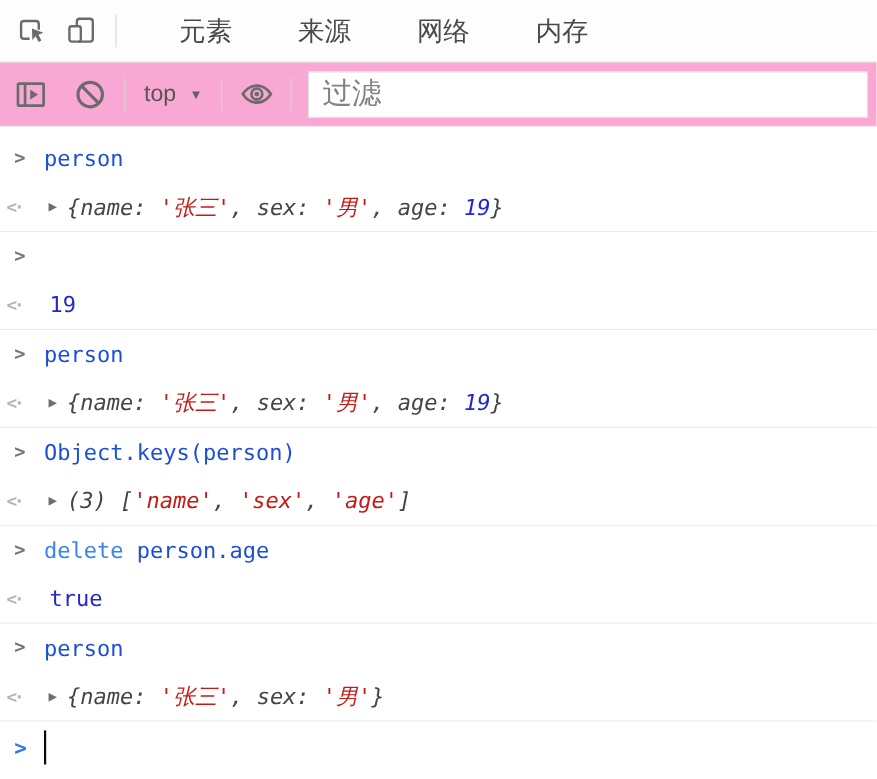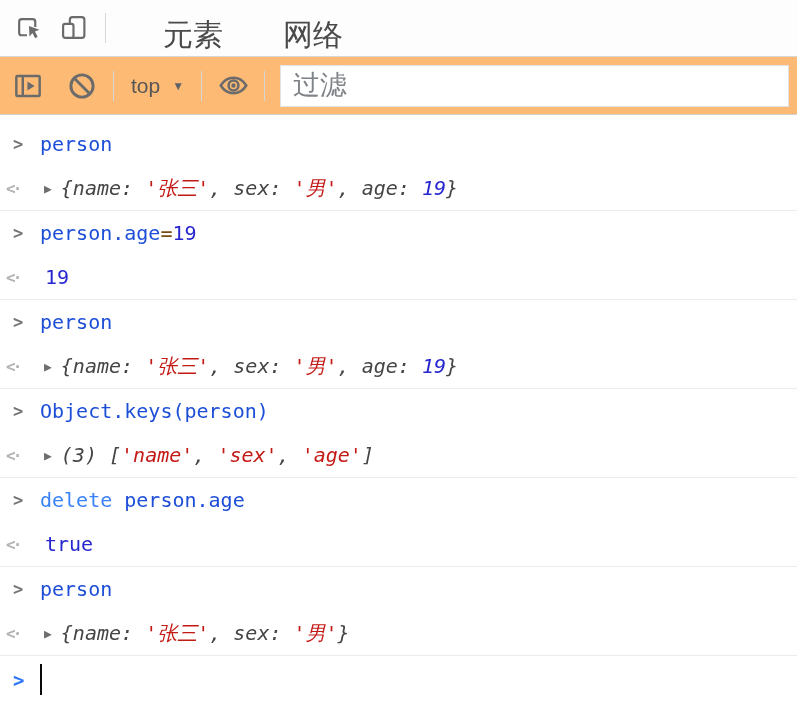--- a/index.html
+++ b/index.html
@@ -15,31 +15,31 @@
     height:57px; display:flex; align-items:center;
     padding-left:10px; border-bottom:1px solid #d6d6d6; background:#fdfdfd;
   }
   .iconbtn {
     width:36px; height:36px; display:flex; align-items:center; justify-content:center;
     flex:none;
   }
   .vdiv { width:1px; height:30px; background:#d6d6d6; margin:0 13px; flex:none; }
   .tabs { display:flex; align-items:stretch; height:100%; margin-left:14px; }
   .tab {
-    font-size:30px; color:#4a4a4a; padding:0 22px; margin:0 8px;
-    display:flex; align-items:flex-end; position:relative; cursor:default;
+    font-size:24px; color:#4a4a4a; padding:0 22px; margin:0 8px;
+    display:flex; align-items:center; position:relative; cursor:default;
   }
   .tab.active { color:#262626; }
   .tab.active::after {
     content:""; position:absolute; left:0; right:0; bottom:-1px; height:4px; background:#1a73e8;
   }
   
   .toolbar2 {
     height:58px; display:flex; align-items:center;
-    padding:0 6px 0 10px; border-bottom:1px solid #cfcfcf; background:#fdba74;
+    padding:0 6px 0 10px; border-bottom:1px solid #cfcfcf; background:#f9a8d4;
   }
   .topsel { display:flex; align-items:center; color:#565656; font-size:21px; padding:0 4px; }
   .caret { font-size:12px; margin-left:12px; color:#5f6368; }
   .filterwrap { flex:1; margin-left:2px; margin-right:2px; }
   .filter {
     width:100%; height:42px; border:1px solid #e2e2e2; background:#ffffff;
     font-size:27px; padding:0 12px; color:#333; outline:none;
     font-family:"Liberation Sans", sans-serif;
   }
   .filter::placeholder { color:#7f8388; }
@@ -86,21 +86,27 @@
       <rect x="9.5" y="3" width="14" height="20" rx="2.5" fill="none" stroke="#6b6b6b" stroke-width="2.1"></rect>
       <rect x="3" y="9.5" width="10" height="13.5" rx="2" fill="#fdfdfd" stroke="#6b6b6b" stroke-width="2.1"></rect>
     </svg>
   </div>
   <div class="vdiv"></div>
   <div class="tabs">
     <div class="tab">
         <span>元素</span>
       </div>
     <div class="tab">
+        <span>来源</span>
+      </div>
+    <div class="tab">
         <span>网络</span>
+      </div>
+    <div class="tab">
+        <span>内存</span>
       </div>
   </div>
 </div>
 
 <div class="toolbar2">
   <div class="iconbtn">
     <svg width="30" height="30" viewBox="0 0 27 27">
       <rect x="3" y="4.5" width="21" height="18" rx="1" fill="none" stroke="#6b6b6b" stroke-width="2.2"></rect>
       <line x1="8.8" y1="4.5" x2="8.8" y2="22.5" stroke="#6b6b6b" stroke-width="2.2"></line>
       <polygon points="13,9.5 19.5,13.5 13,17.5" fill="#6b6b6b"></polygon>
@@ -141,21 +147,20 @@
     <div class="row result-row">
       <span class="rarrow">&lt;·</span>
       <span class="tri">▶</span>
       <span class="code preview"><span>{name: </span><span class="str">'张三'</span><span>, sex: </span><span class="str">'男'</span><span>, age: </span><span class="num">19</span><span>}</span></span>
     </div>
   </div>
 
   <div class="group">
     <div class="row input-row">
       <span class="chev">&gt;</span>
-      <span class="code"><span class="plain">person.age</span><span class="op">=</span><span class="num">19</span></span>
     </div>
     <div class="row result-row value-row">
       <span class="rarrow">&lt;·</span>
       <span class="code resval">19</span>
     </div>
   </div>
 
   <div class="group">
     <div class="row input-row">
       <span class="chev">&gt;</span>

